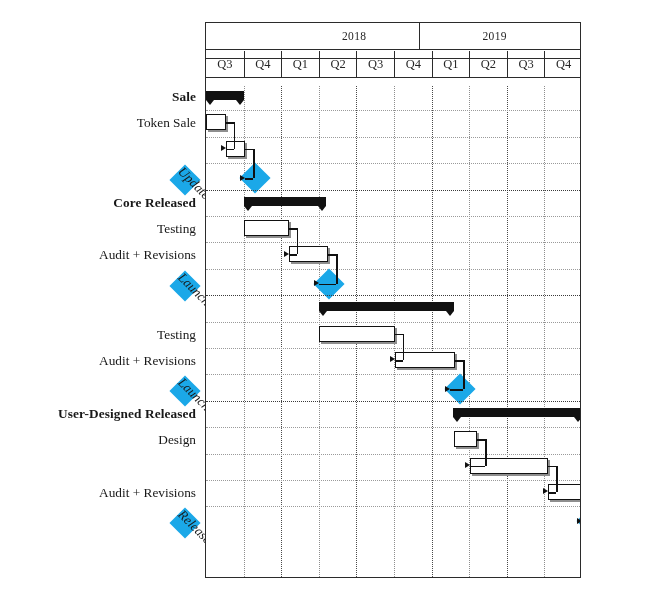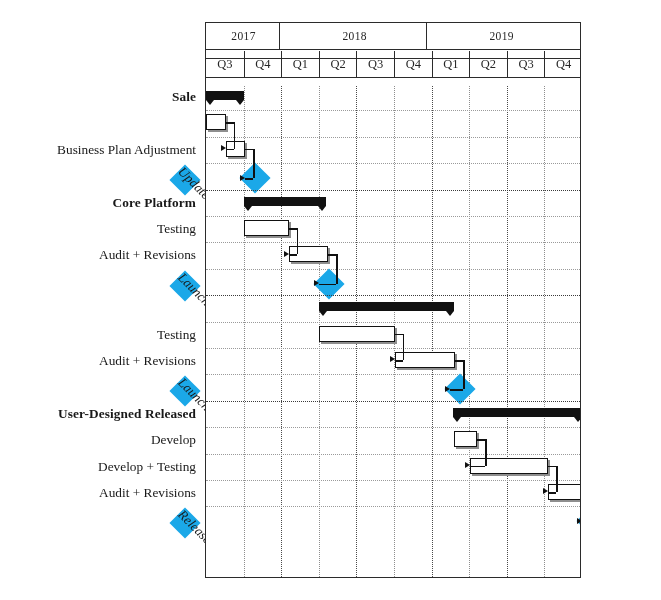--- a/index.html
+++ b/index.html
@@ -116,41 +116,39 @@
     border-left:5.5px solid #111111;
   }
 </style>
 </head>
 <body>
 
 <div id="gantt-root">
 
   <div id="label-column">
       <div class="row-label summary" style="top: 90px;">Sale</div>
-      <div class="row-label task" style="top: 142.796px;">Business Plan Adjustment</div>
+      <div class="row-label task" style="top: 116.398px;">Token Sale</div>
       <div class="row-label milestone" style="top: 169.194px;">Updated Plan Released</div>
-      <div class="row-label summary" style="top: 195.591px;">Core Platform</div>
+      <div class="row-label summary" style="top: 195.591px;">Core Released</div>
       <div class="row-label task" style="top: 221.989px;">Testing</div>
       <div class="row-label task" style="top: 248.387px;">Audit + Revisions</div>
       <div class="row-label milestone" style="top: 274.785px;">Launch</div>
       <div class="row-label task" style="top: 327.581px;">Testing</div>
       <div class="row-label task" style="top: 353.978px;">Audit + Revisions</div>
       <div class="row-label milestone" style="top: 380.376px;">Launch</div>
       <div class="row-label summary" style="top: 406.774px;">User-Designed Released</div>
-      <div class="row-label task" style="top: 433.172px;">Develop</div>
-      <div class="row-label task" style="top: 459.57px;">Develop + Testing</div>
+      <div class="row-label task" style="top: 433.172px;">Design</div>
       <div class="row-label task" style="top: 485.968px;">Audit + Revisions</div>
       <div class="row-label milestone" style="top: 512.366px;">Release</div>
     </div>
 
   <div id="grid-frame">
     <div id="year-band">
-        <div class="year-cell" style="left: 0px; width: 75.2px;">2017</div>
         <div class="year-cell" style="left: 73px; width: 150.4px;">2018</div>
-        <div class="year-cell" style="left: 220px; width: 150.4px; text-align: right;">2019</div>
+        <div class="year-cell" style="left: 213px; width: 150.4px; text-align: right;">2019</div>
       </div>
     <div id="spacer-band"></div>
     <div id="quarter-band">
         <div class="quarter-cell" style="left: 0px; width: 37.6px;">Q3</div>
         <div class="quarter-cell" style="left: 37.6px; width: 37.6px;">Q4</div>
         <div class="quarter-cell" style="left: 75.2px; width: 37.6px;">Q1</div>
         <div class="quarter-cell" style="left: 112.8px; width: 37.6px;">Q2</div>
         <div class="quarter-cell" style="left: 150.4px; width: 37.6px;">Q3</div>
         <div class="quarter-cell" style="left: 188px; width: 37.6px;">Q4</div>
         <div class="quarter-cell" style="left: 225.6px; width: 37.6px;">Q1</div>

